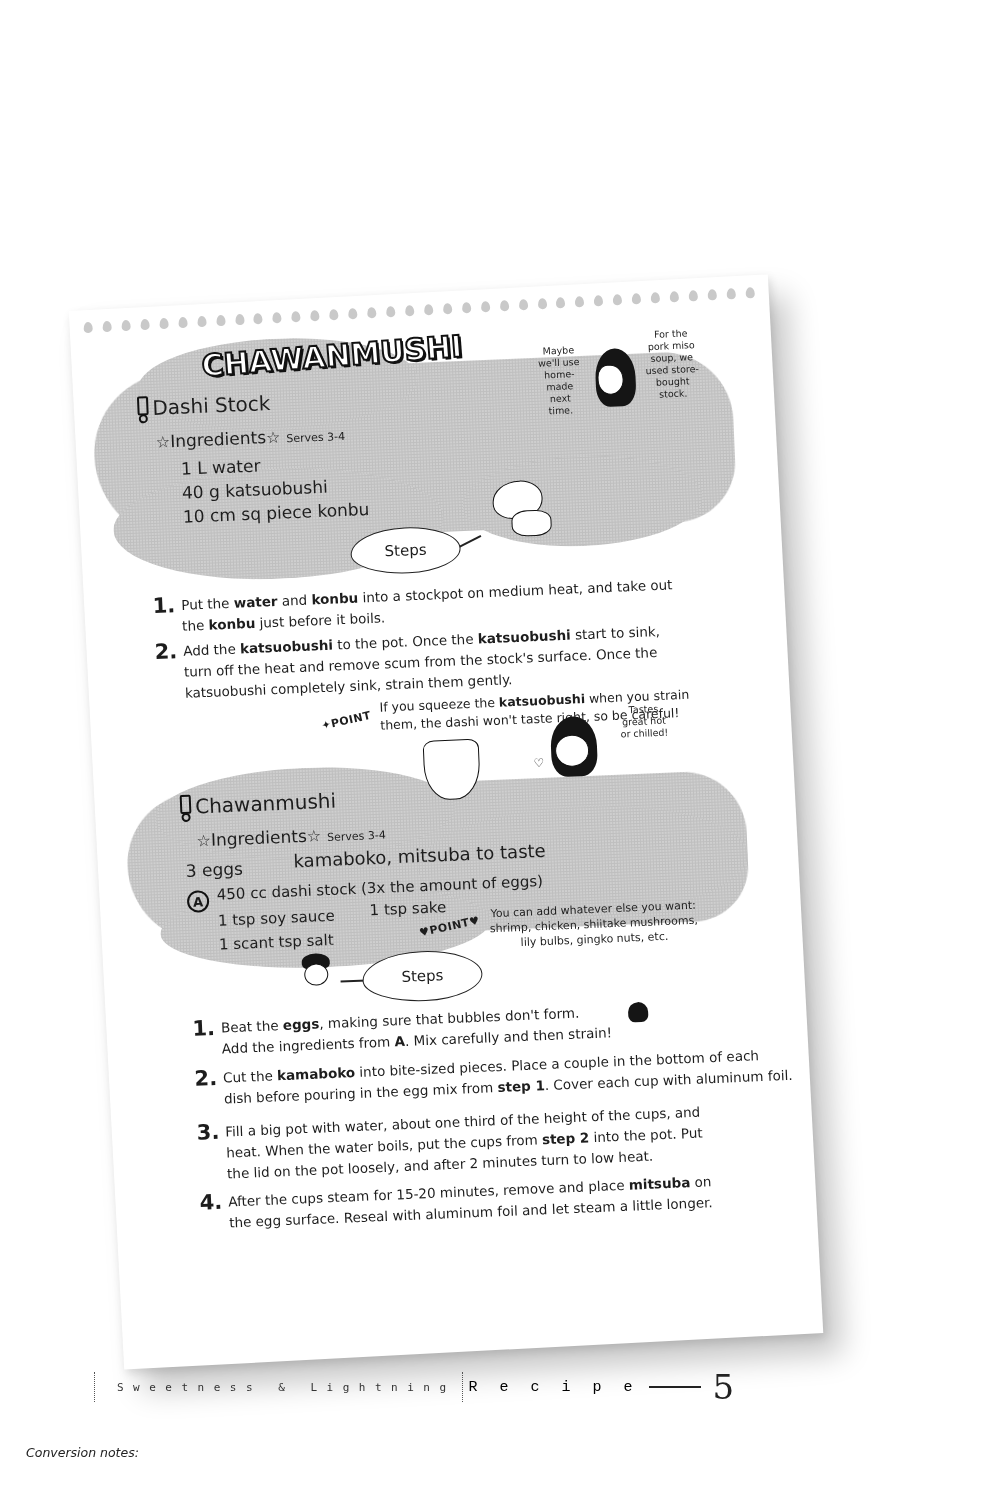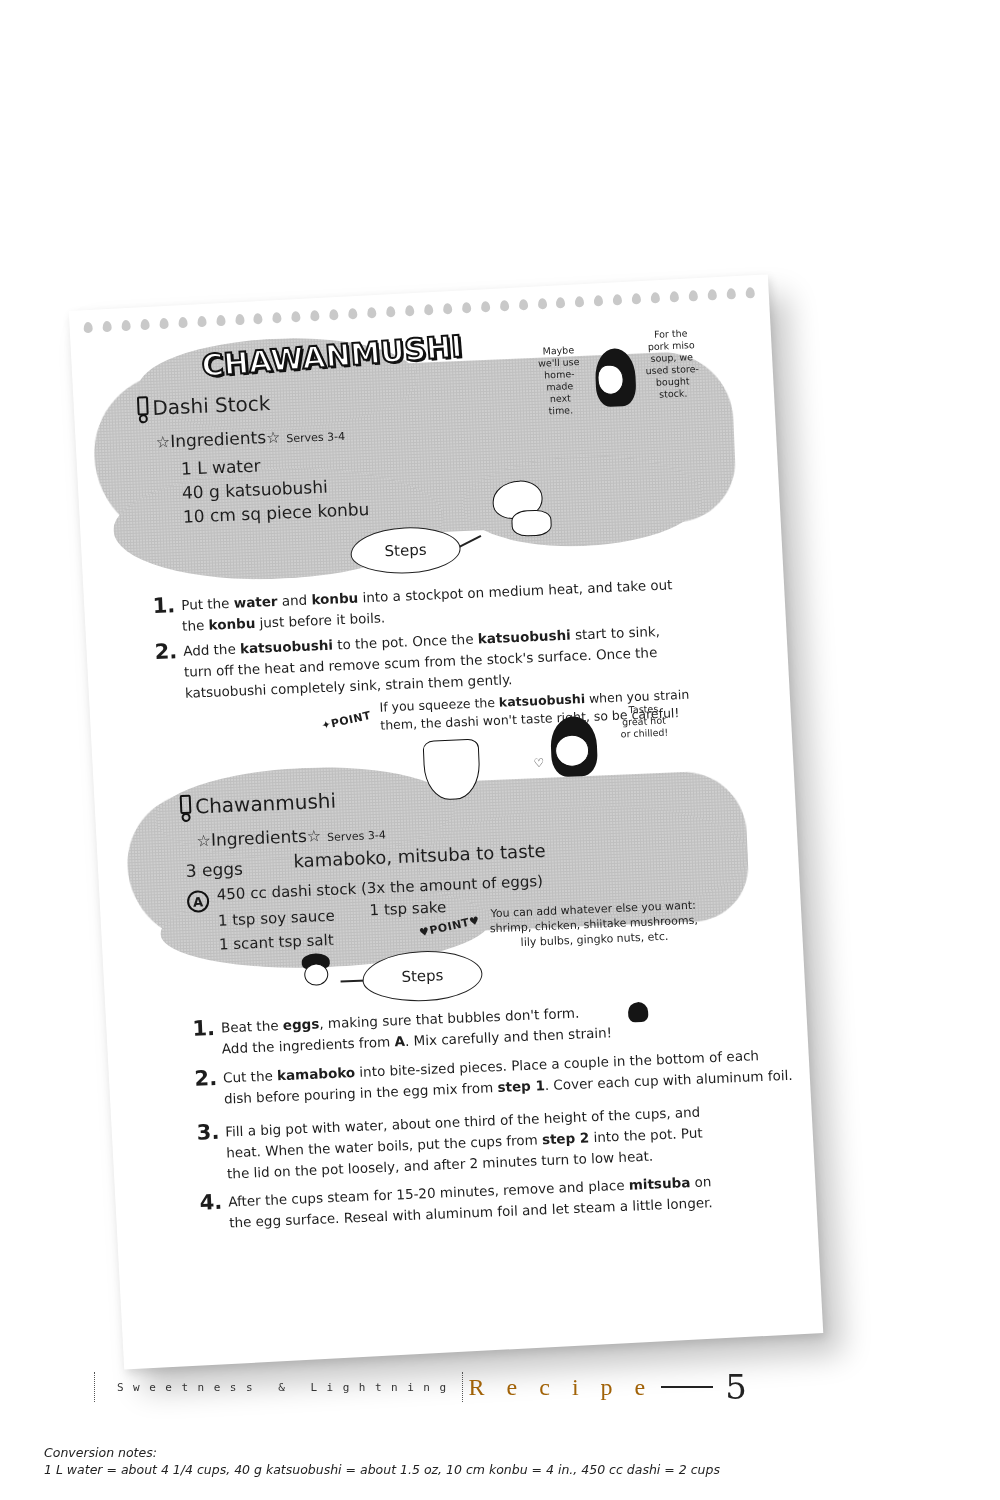--- a/index.html
+++ b/index.html
@@ -123,27 +123,27 @@
       position: absolute; left: 88px; top: 1368px; width: 760px; height: 38px;
       display: flex; align-items: center;
     }
     .footer-sep {
       width: 0; height: 30px; border-left: 1.5px dotted #555; margin: 0 6px;
     }
     .series-name {
       font-family: "DejaVu Sans Mono", monospace; font-size: 11px; letter-spacing: 9.5px; color: #333; margin-left: 16px;
     }
     .section-name {
-      font-family: Liberation Serif, serif; font-size: 24px; letter-spacing: 22px; color: #a16207;
+      font-family: Liberation Mono, monospace; font-size: 15px; letter-spacing: 22px; color: #000000;
     }
     .dash-line { width: 52px; height: 1.5px; background: #222; margin: 0 12px 0 -6px; }
     .page-number { font-family: "DejaVu Serif", serif; font-size: 34px; color: #222; }
 
     .conversion {
-      position: absolute; left: 44px; top: 1444px;
+      position: absolute; left: 26px; top: 1444px;
       font-family: "DejaVu Sans", sans-serif; font-style: italic; font-size: 12.5px; line-height: 17px; color: #222;
     }
   </style>
 </head>
 <body>
 
 <div class="paper">
   <div class="holes" id="holes">
       <div class="hole"></div>
       <div class="hole"></div>
@@ -351,14 +351,13 @@
   <div class="footer-sep"></div>
   <span class="series-name">Sweetness &amp; Lightning</span>
   <div class="footer-sep"></div>
   <span class="section-name">Recipe</span>
   <div class="dash-line"></div>
   <span class="page-number">5</span>
 </div>
 
 <div class="conversion">
   <div>Conversion notes:</div>
-  <div>1 L water = about 4 1/4 cups, 40 g katsuobushi = about 1.5 oz, 10 cm konbu = 4 in., 450 cc dashi = 2 cups</div>
 </div>
 
 </body></html>

